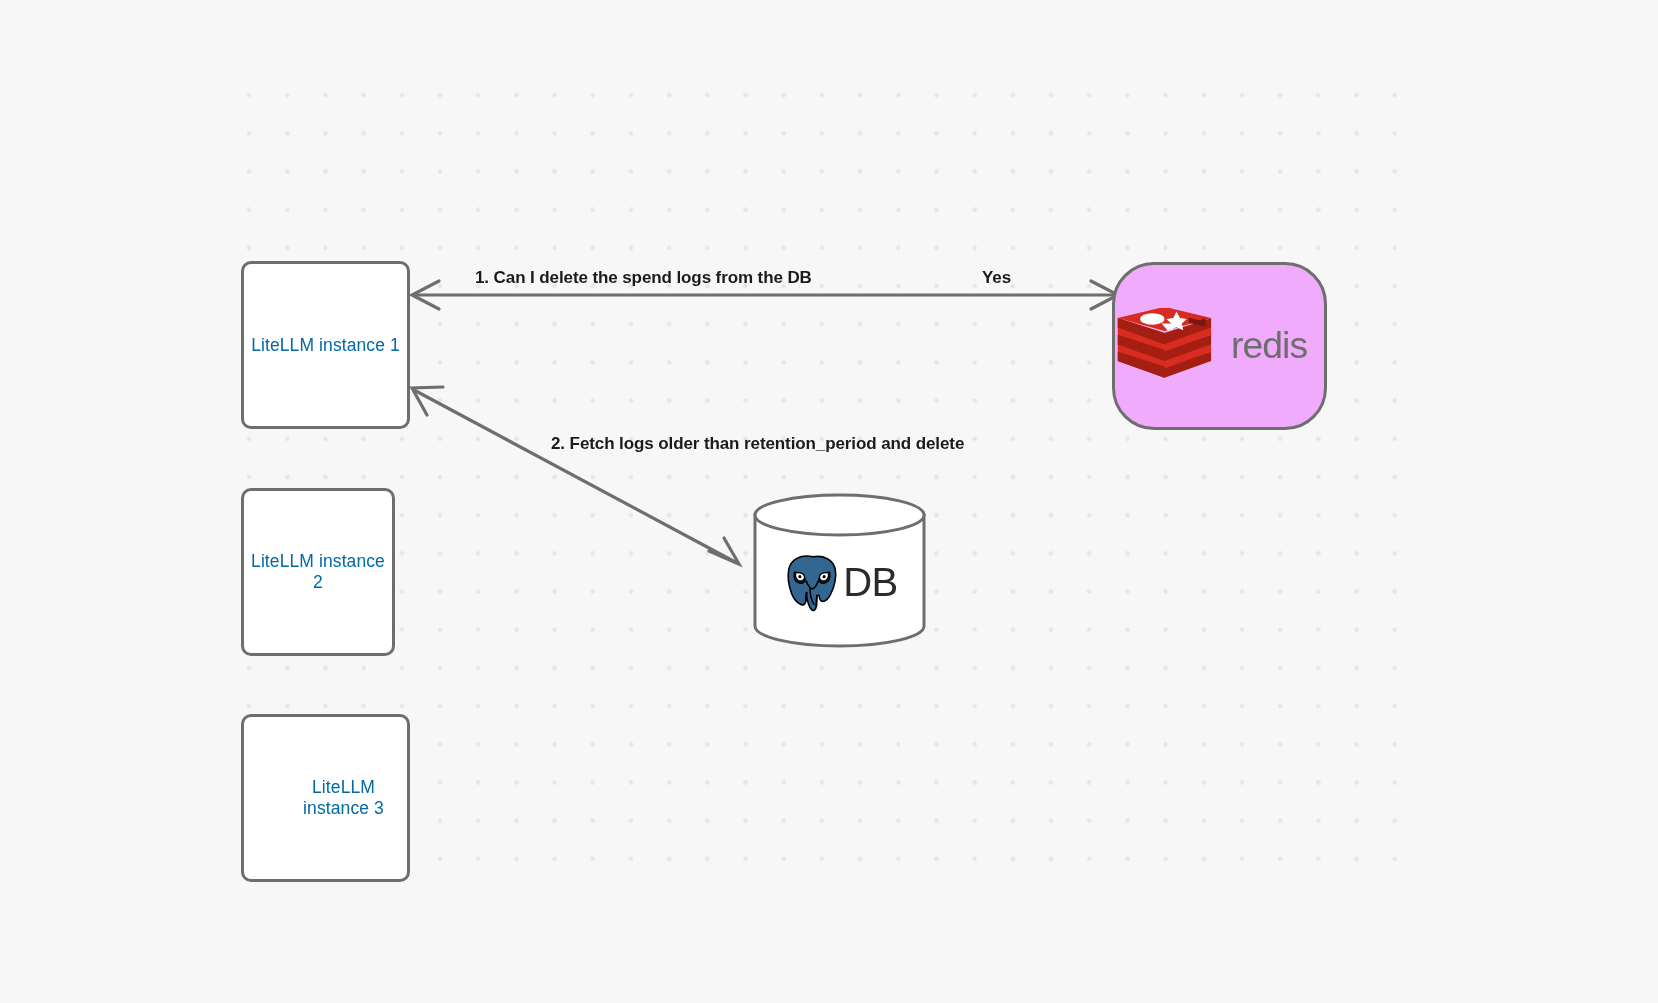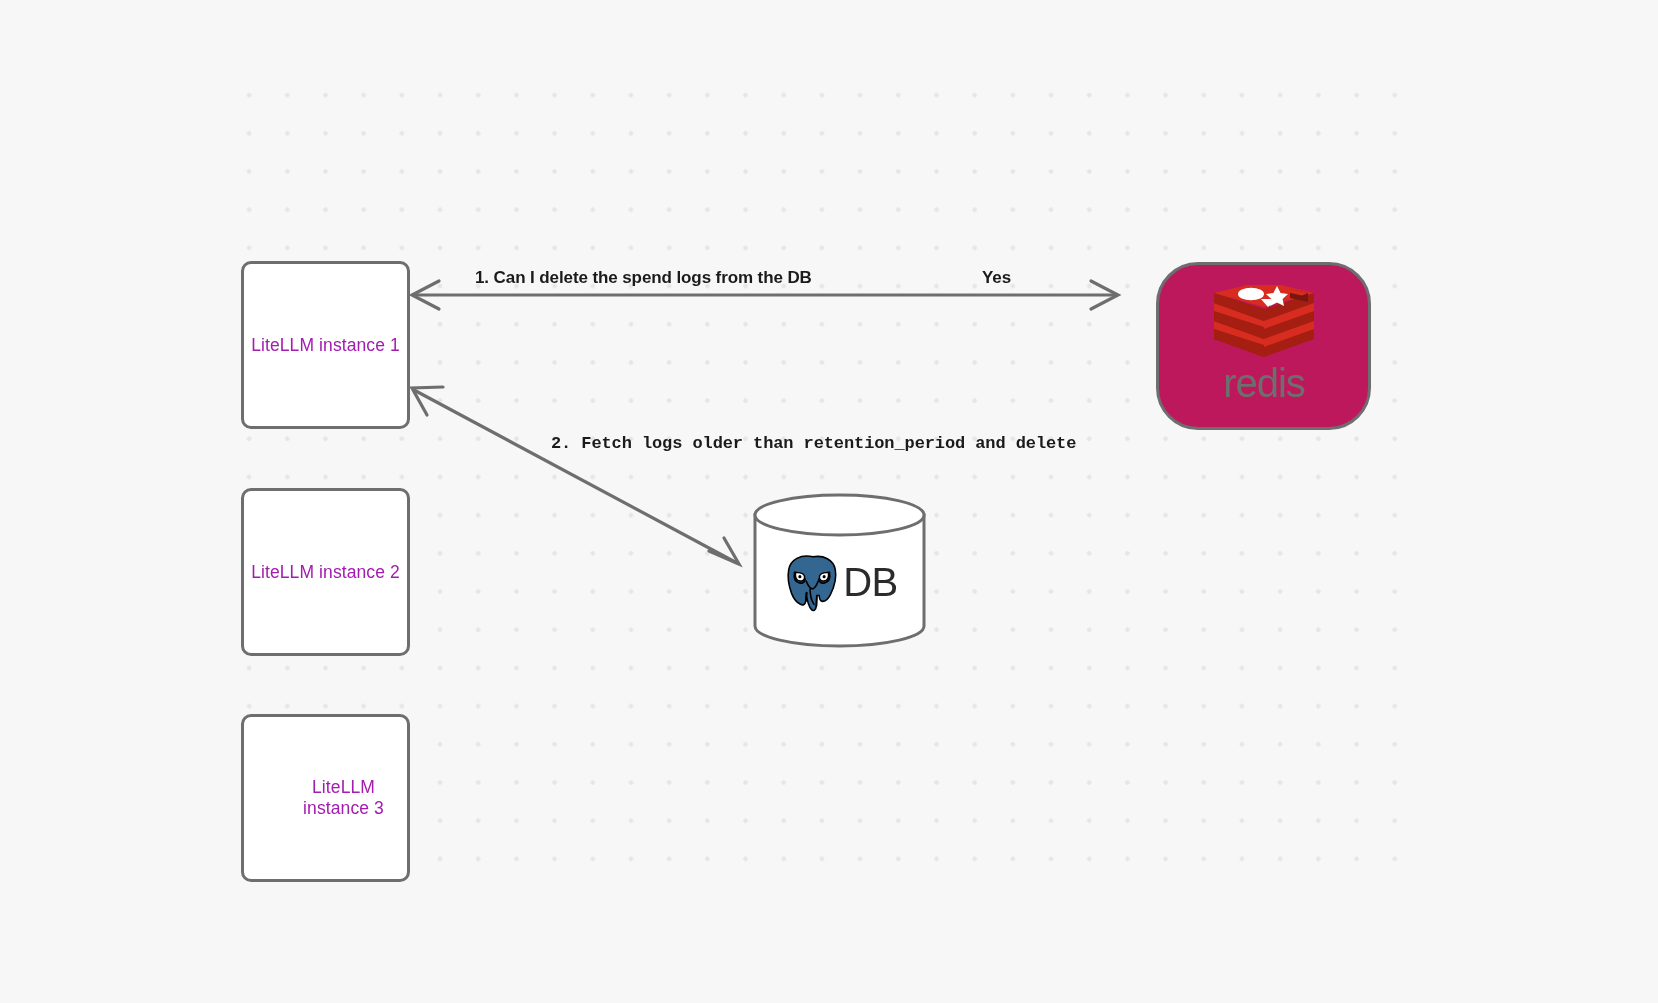--- a/index.html
+++ b/index.html
@@ -36,45 +36,44 @@
     background: #ffffff;
     border: 3px solid #6e6e6e;
     border-radius: 10px;
     box-sizing: border-box;
     display: flex;
     align-items: center;
     justify-content: center;
   }
   .node-label {
     font-size: 17.5px;
-    color: #a21caf;
+    color: #0369a1;
     letter-spacing: 0.1px;
     text-align: center;
     font-family: "Liberation Sans", sans-serif;
   }
   #litellm-1 { left: 241px; top: 261px; width: 169px; height: 168px; }
-  #litellm-2 { left: 241px; top: 488px; width: 169px; height: 168px; }
+  #litellm-2 { left: 241px; top: 488px; width: 154px; height: 168px; }
   #litellm-3 { left: 241px; top: 714px; width: 169px; height: 168px; padding-left: 36px; }
 
   
   #redis-node {
     position: absolute;
     left: 1112px;
     top: 262px;
     width: 215px;
     height: 168px;
-    background: #be185d;
+    background: #f0abfc;
     border: 3px solid #6e6e6e;
     border-radius: 42px;
     box-sizing: border-box;
     display: flex;
-    flex-direction: column;
+    flex-direction: row;
     align-items: center;
     justify-content: center;
-    margin-left: 44px;
   }
   #redis-logo { display: block; }
   #redis-wordmark { display: block; margin-top: 2px; }
 
   
   #db-node {
     position: absolute;
     left: 752px;
     top: 493px;
     width: 175px;
@@ -117,21 +116,21 @@
     position: absolute;
     font-size: 17px;
     font-weight: bold;
     color: #1b1b1b;
     white-space: nowrap;
     letter-spacing: -0.1px;
     font-family: "Liberation Sans", sans-serif;
   }
   #edge-label-1 { left: 475px; top: 268px; }
   #edge-label-yes { left: 966px; top: 268px; margin-left: 16px; }
-  #edge-label-2 { left: 551px; top: 434px; font-family: Liberation Mono, monospace; }
+  #edge-label-2 { left: 551px; top: 434px; }
 </style>
 </head>
 <body>
 
 <div id="canvas">
 
   <div id="dot-grid"></div>
 
   <svg id="edge-layer" width="1658" height="1003" viewBox="0 0 1658 1003" xmlns="http://www.w3.org/2000/svg">
 

